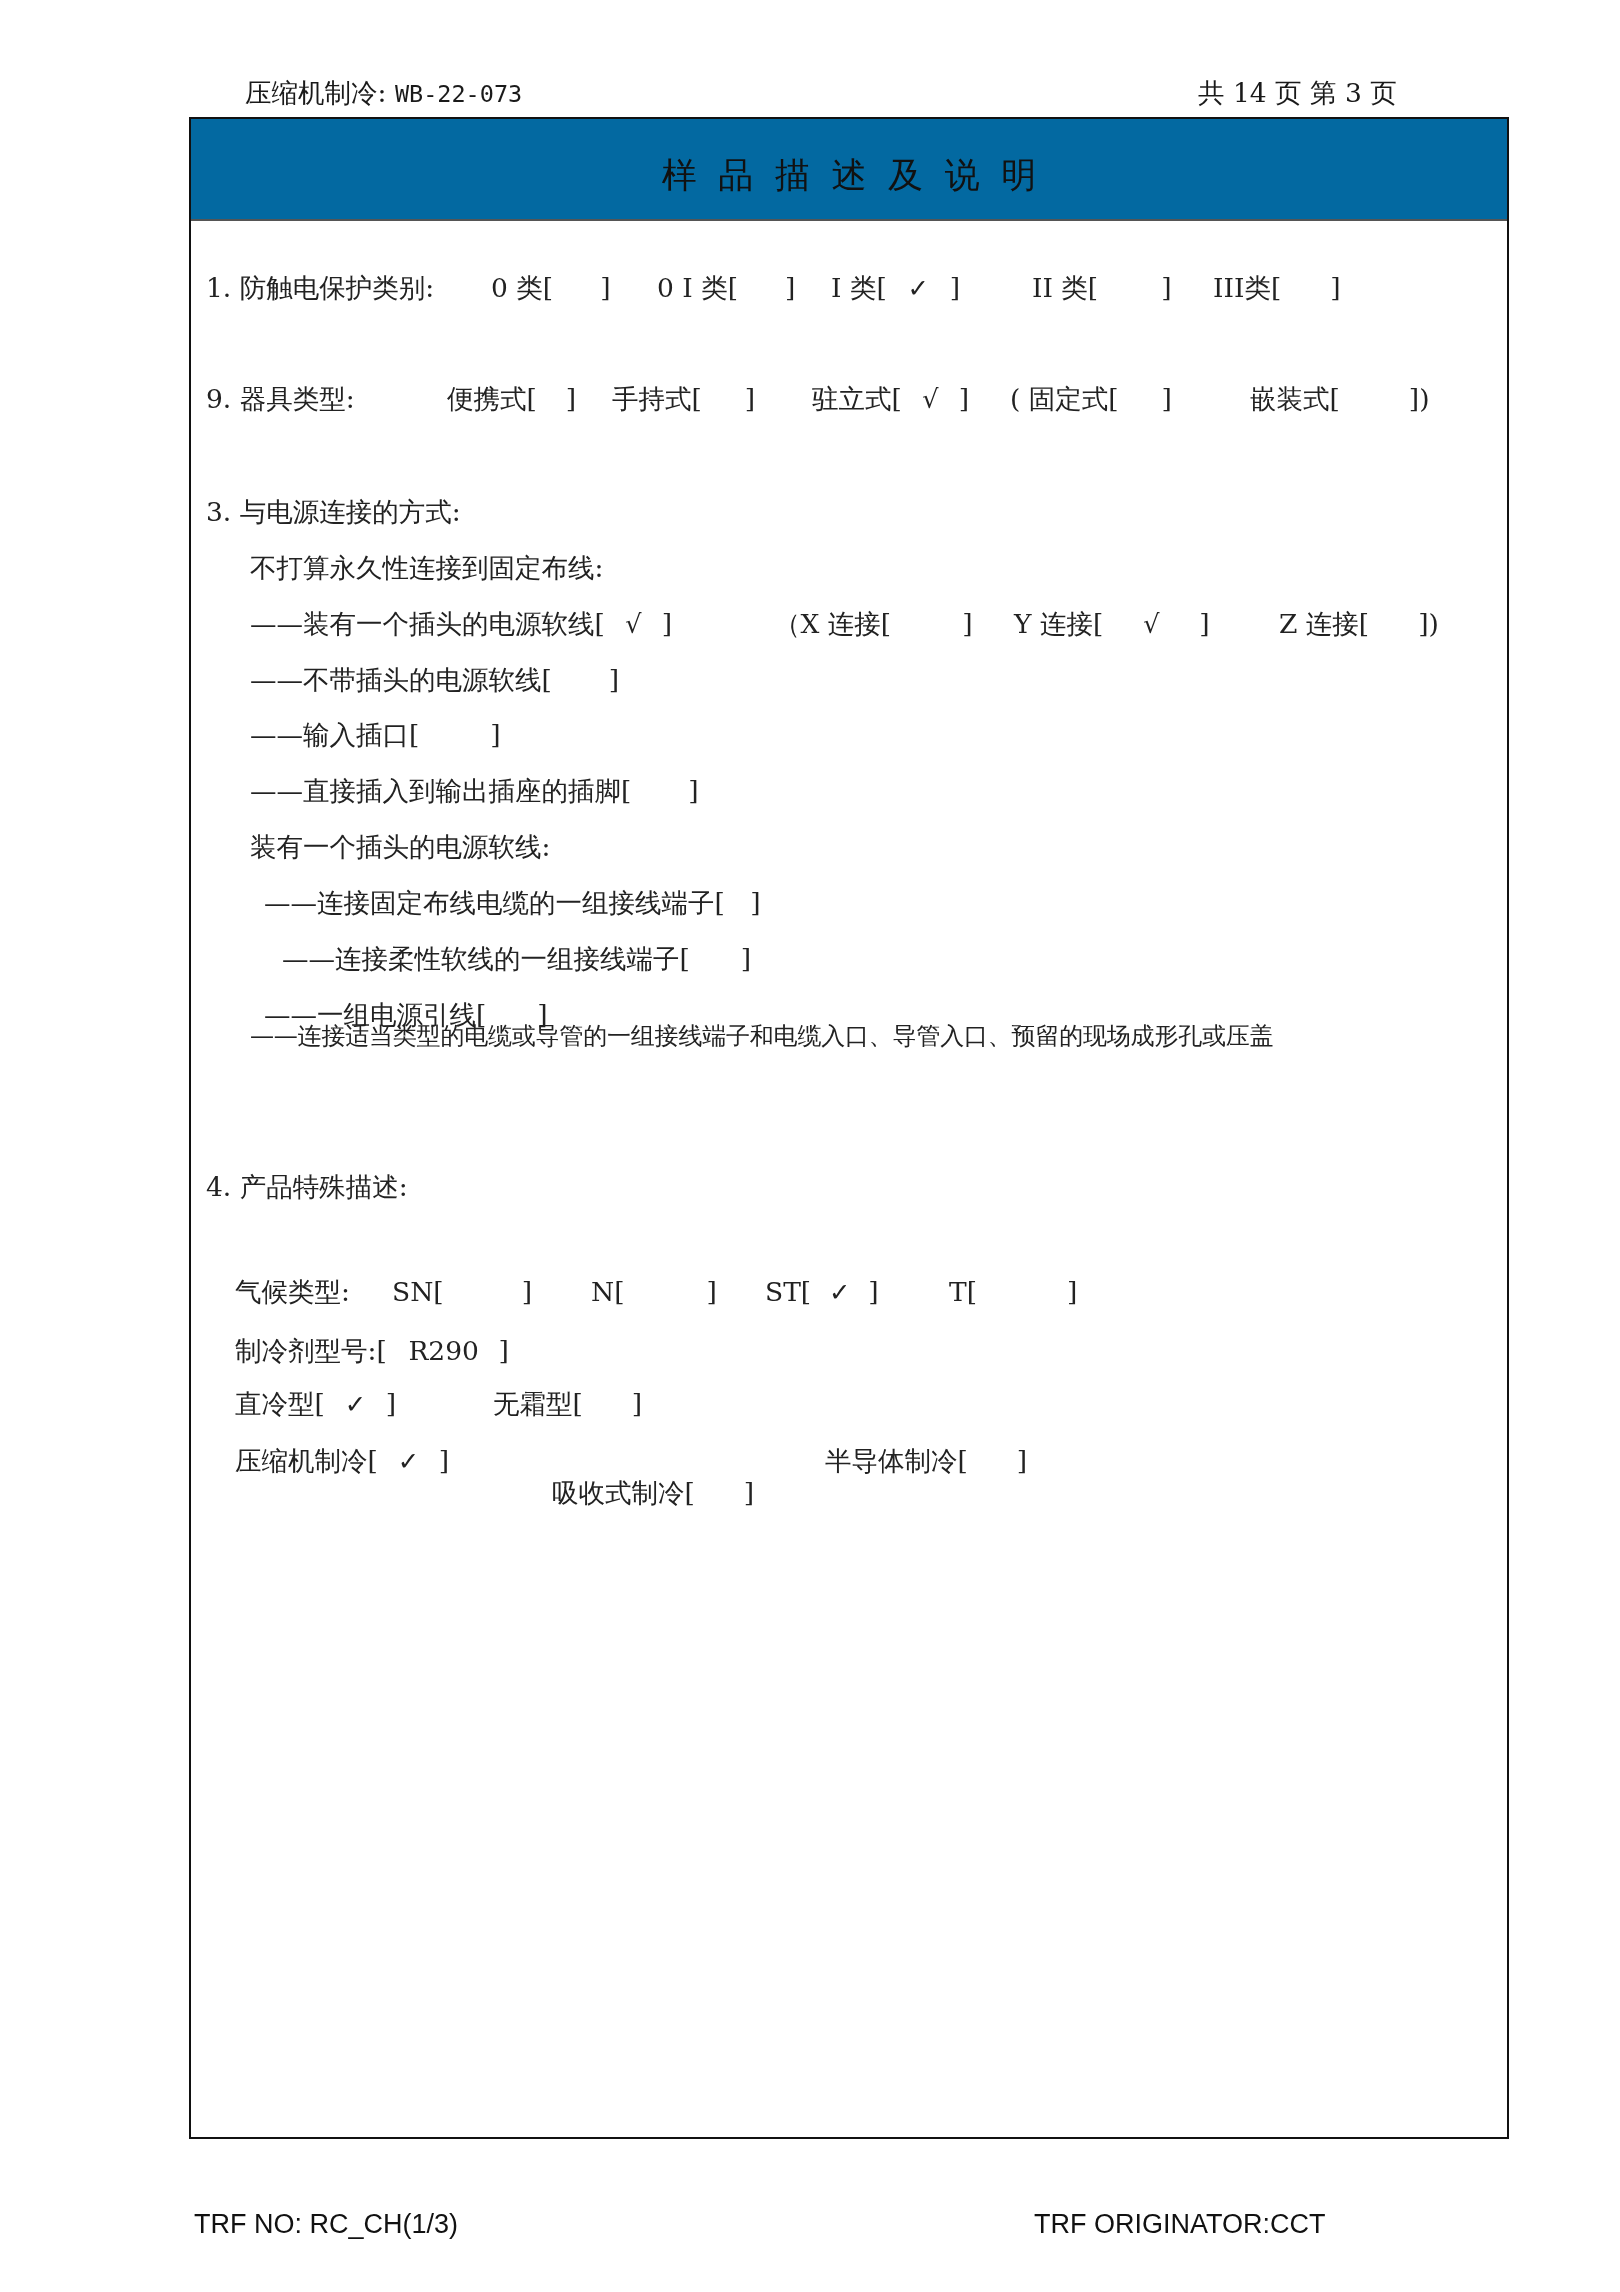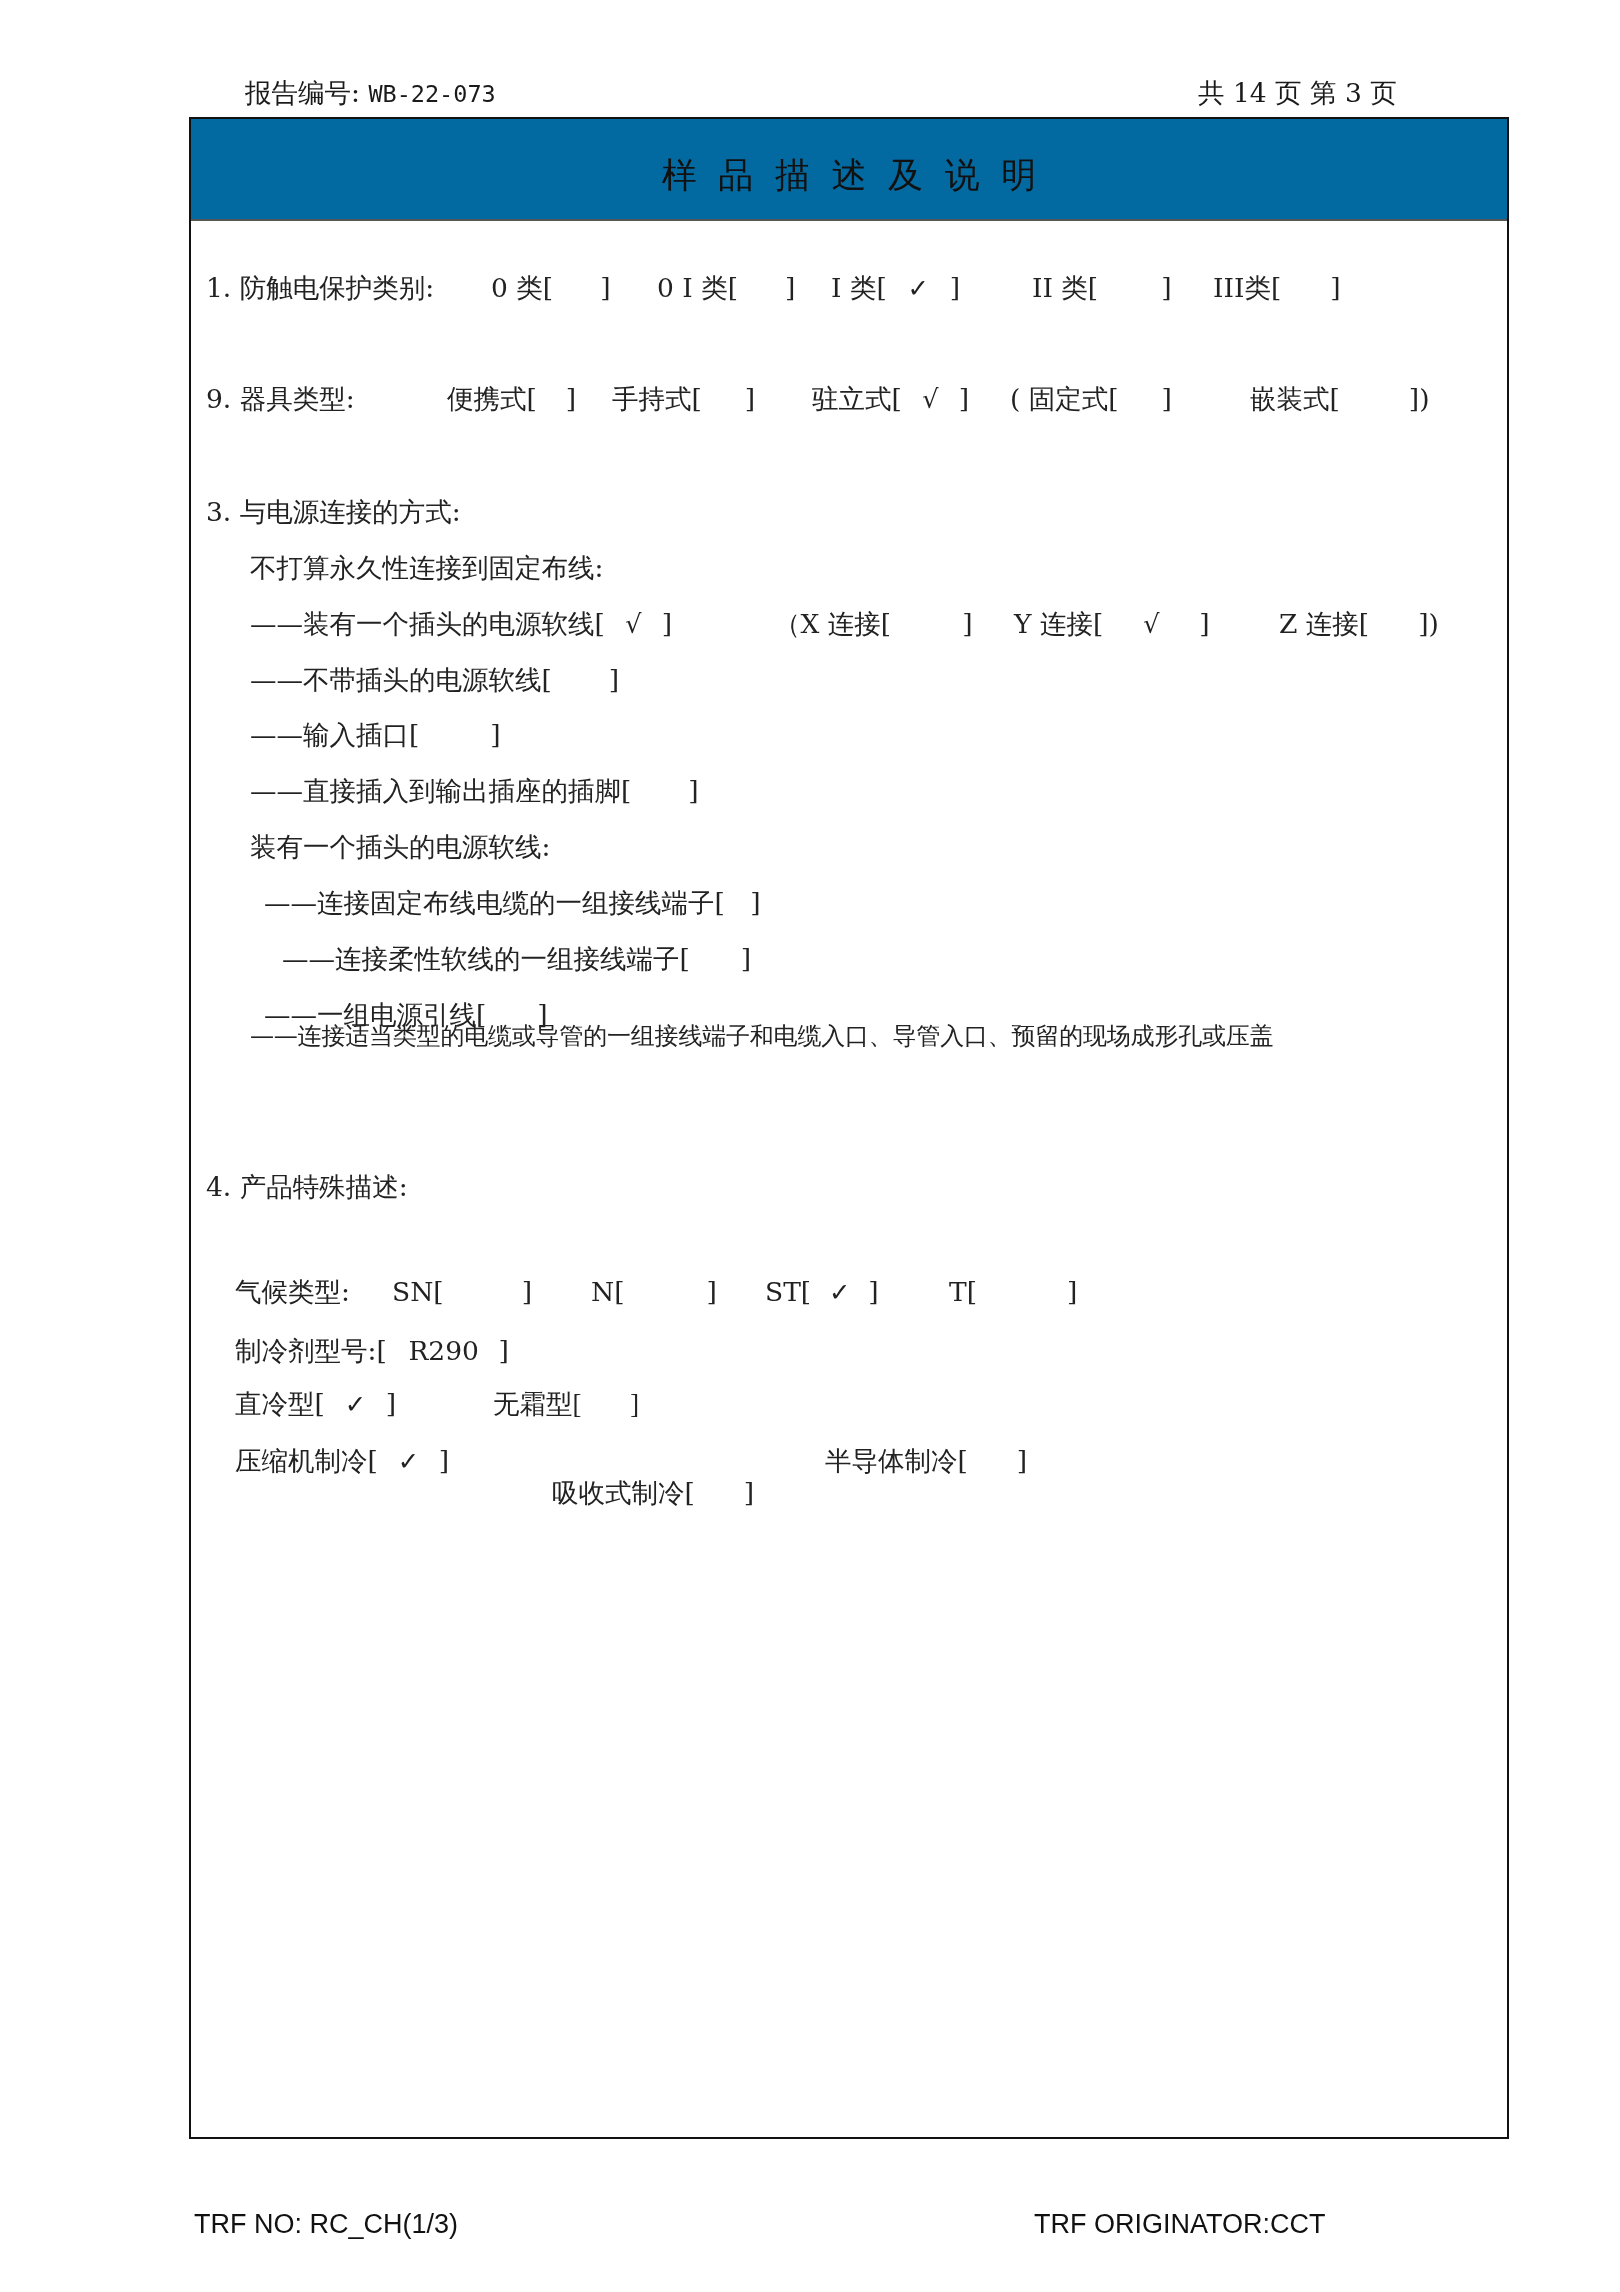--- a/index.html
+++ b/index.html
@@ -14,21 +14,21 @@
   .title { position:absolute; left:0; right:0; top:33px; text-align:center; font-size:35px;
            letter-spacing:21.6px; padding-left:21.6px; color:#111; }
   .seg { position:absolute; white-space:nowrap; font-size:26.5px; line-height:1; color:#222; }
   .chk { font-family:"DejaVu Sans", sans-serif; font-size:25.5px; }
   .foot { font-family:"Liberation Sans", sans-serif; font-size:27px; color:#111; }
 </style>
 </head>
 <body>
 
 <div class="abs hdr" style="left:245px;">
-  <span>报告编号:</span>
+  <span>压缩机制冷:</span>
   <span style="font-family:'DejaVu Sans Mono','Liberation Mono',monospace;font-size:23.5px;">WB-22-073</span>
 </div>
 <div class="abs hdr" style="left:1198px;">共 14 页 第 3 页</div>
 
 <div class="box">
   <div class="titlebar">
     <div class="title">样品描述及说明</div>
   </div>
 </div>
 
@@ -68,21 +68,21 @@
 
 <div class="seg" style="left:235px;top:1279px;">气候类型:</div>
 <div class="seg" style="left:392px;top:1279px;"><span>SN[</span><span class="chk" style="display:inline-block;width:78px;text-align:center;"></span><span>]</span></div>
 <div class="seg" style="left:591px;top:1279px;"><span>N[</span><span class="chk" style="display:inline-block;width:82px;text-align:center;"></span><span>]</span></div>
 <div class="seg" style="left:765px;top:1279px;"><span>ST[</span><span class="chk" style="display:inline-block;width:57px;text-align:center;">✓</span><span>]</span></div>
 <div class="seg" style="left:949px;top:1279px;"><span>T[</span><span class="chk" style="display:inline-block;width:90px;text-align:center;"></span><span>]</span></div>
 
 <div class="seg" style="left:235px;top:1338px;"><span>制冷剂型号:[</span><span style="display:inline-block;padding:0 19.6px 0 21.6px;">R290</span><span>]</span></div>
 
 <div class="seg" style="left:235px;top:1391px;"><span>直冷型[</span><span class="chk" style="display:inline-block;width:61px;text-align:center;">✓</span><span>]</span></div>
-<div class="seg" style="left:493px;top:1391px;font-family:Liberation Serif, serif;"><span>无霜型[</span><span class="chk" style="display:inline-block;width:49px;text-align:center;"></span><span>]</span></div>
+<div class="seg" style="left:493px;top:1391px;"><span>无霜型[</span><span class="chk" style="display:inline-block;width:49px;text-align:center;"></span><span>]</span></div>
 
 <div class="seg" style="left:235px;top:1448px;"><span>压缩机制冷[</span><span class="chk" style="display:inline-block;width:61px;text-align:center;">✓</span><span>]</span></div>
 <div class="seg" style="left:552px;top:1448px;margin-top:32px;"><span>吸收式制冷[</span><span class="chk" style="display:inline-block;width:49px;text-align:center;"></span><span>]</span></div>
 <div class="seg" style="left:825px;top:1448px;"><span>半导体制冷[</span><span class="chk" style="display:inline-block;width:49px;text-align:center;"></span><span>]</span></div>
 
 <div class="abs foot" style="left:194px;top:2211px;">TRF NO: RC_CH(1/3)</div>
 <div class="abs foot" style="left:1034px;top:2211px;">TRF ORIGINATOR:CCT</div>
 
 
 </body></html>

